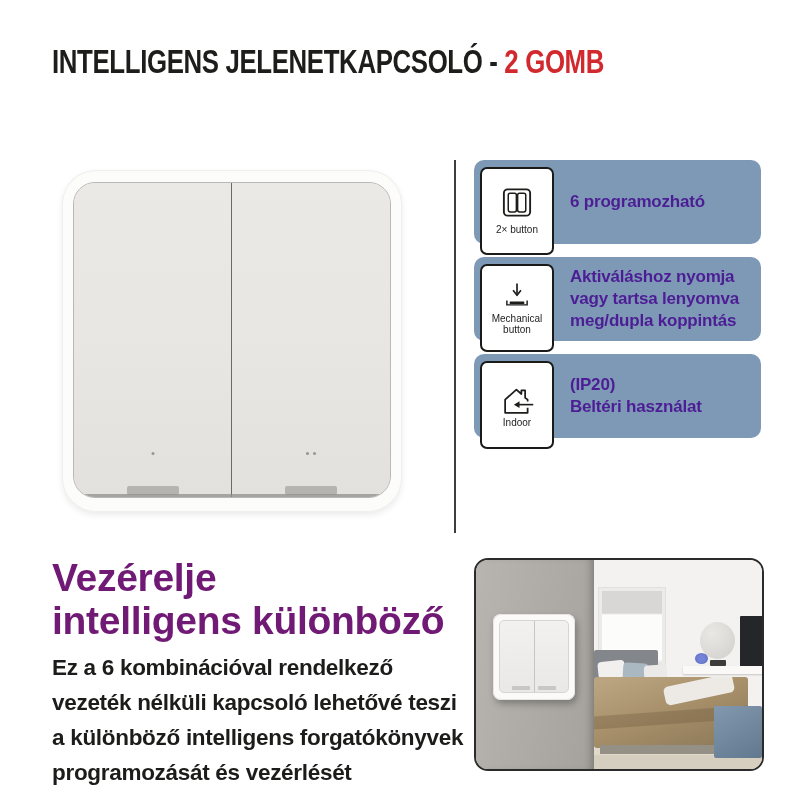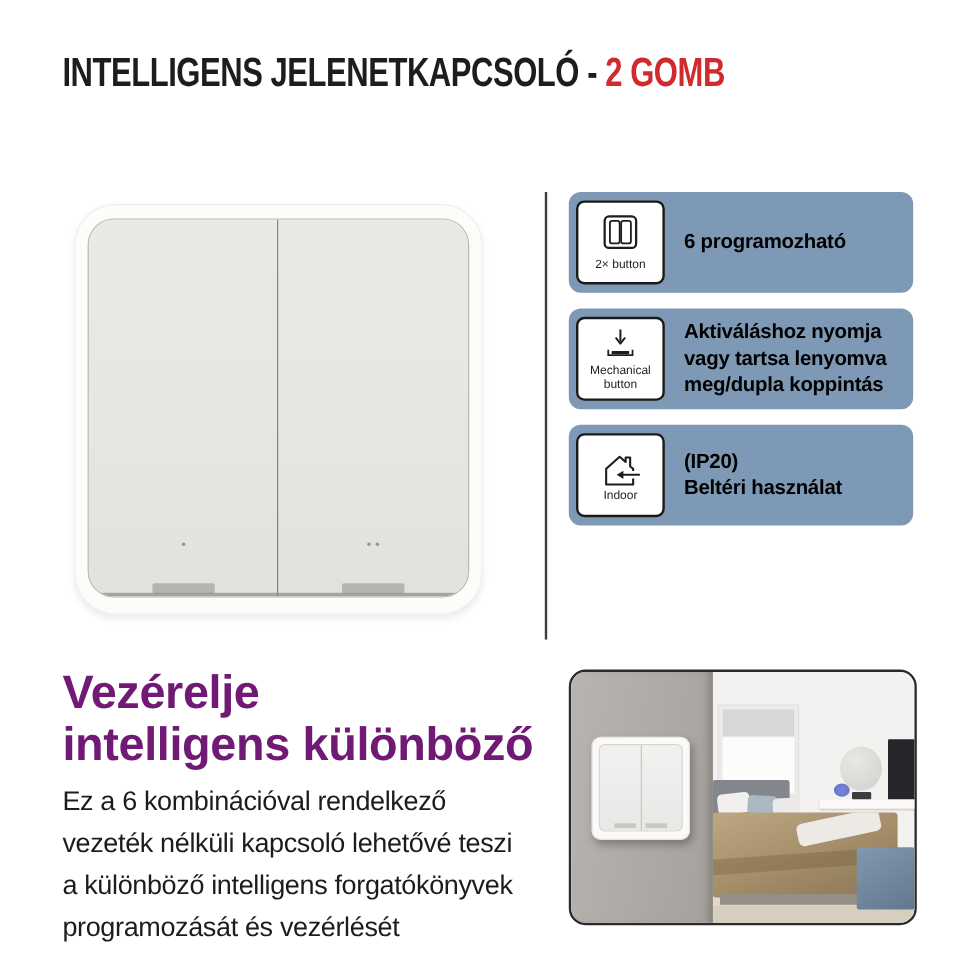--- a/index.html
+++ b/index.html
@@ -52,40 +52,40 @@
     position:absolute; left:0; right:0; bottom:0; height:3px; background:#908f8c; opacity:0.75;
   }
 
   
   .features { position:absolute; left:462px; top:160px; width:287px; }
   .feature-row {
     position:relative; height:84px; margin-bottom:13px;
     background:#7e99b5; border-radius:10px;
   }
   .icon-box {
-    position:absolute; left:6px; top:7px; width:74px; height:70px;
+    position:absolute; left:6px; top:7px; width:74px; height:88px;
     background:#ffffff; border:2.5px solid #1a1a18; border-radius:7px;
     display:flex; flex-direction:column; align-items:center; justify-content:center;
   }
   .icon-box svg { display:block; }
   .icon-label { font-size:10px; line-height:10.5px; color:#1d1d1b; text-align:center; margin-top:1px; }
   .feature-text {
     position:absolute; left:96px; right:8px; top:0; bottom:0;
     display:flex; flex-direction:column; justify-content:center;
-    color:#000000; font-size:17px; line-height:22px; font-weight:bold; letter-spacing:-0.2px;
+    color:#4c1d95; font-size:17px; line-height:22px; font-weight:bold; letter-spacing:-0.2px;
   }
 
   
   .heading {
     position:absolute; left:40px; top:556px;
     font-size:39px; line-height:43px; font-weight:bold; color:#701a75; letter-spacing:-0.3px;
   }
   .paragraph {
     position:absolute; left:40px; top:650px;
-    font-size:22.5px; line-height:35px; font-weight:400; color:#1c1c1b; letter-spacing:-0.3px;
+    font-size:22.5px; line-height:35px; font-weight:700; color:#1c1c1b; letter-spacing:-0.3px;
   }
 
   
   .photo {
     position:absolute; left:462px; top:558px; width:290px; height:213px;
     border:2px solid #2b2b2b; border-radius:14px; overflow:hidden; background:#f2f1ef;
   }
   .photo > div { position:absolute; }
   .room-base { left:118px; top:0; right:0; bottom:0;
     background:linear-gradient(180deg,#f3f2f0 0%, #f3f2f0 72%, #e7e0d2 78%, #ded6c6 100%); }

